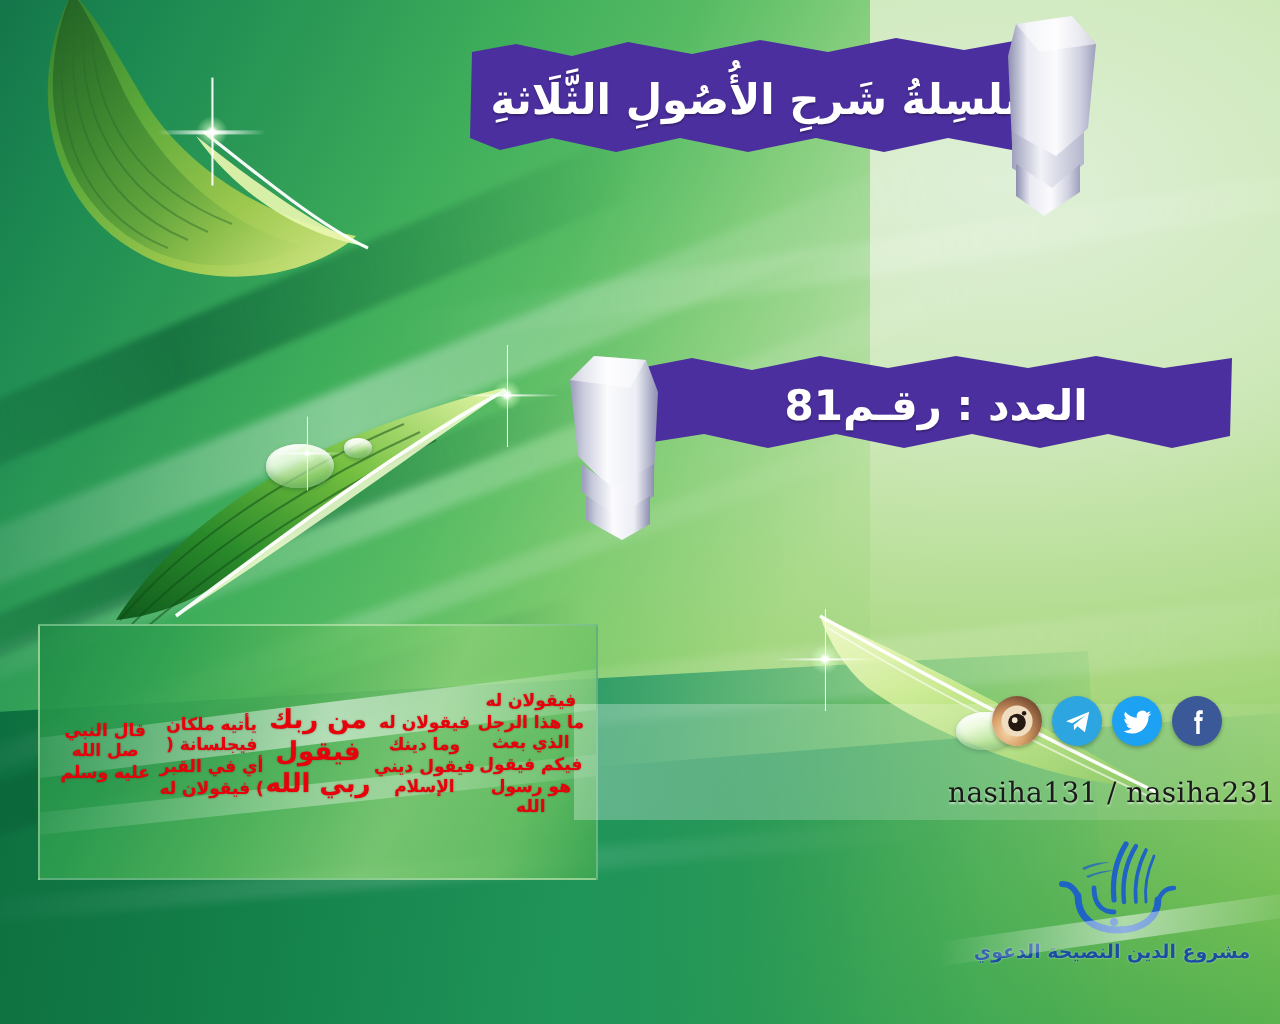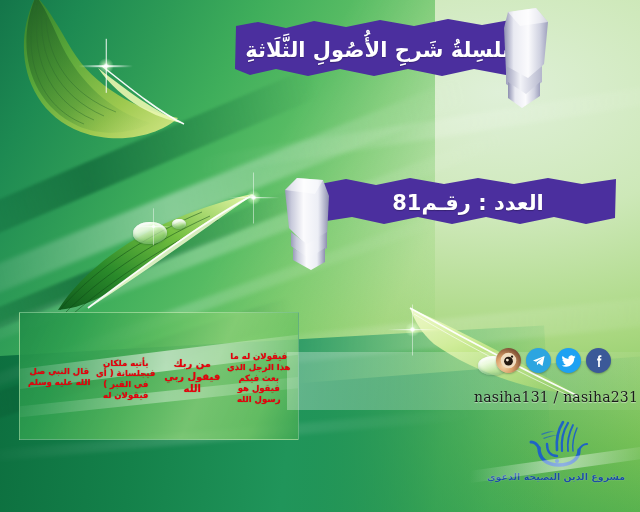--- a/index.html
+++ b/index.html
@@ -115,21 +115,21 @@
   }
   .hadith-line{
     position:relative; z-index:2;
     color:#e8000b; direction:rtl; text-align:center; width:100%;
     font-family:"DejaVu Sans","Liberation Sans",sans-serif;
     font-weight:700; line-height:1.25;
     text-shadow:0 0 1px rgba(120,0,0,.5);
   }
   .hl-0{ font-size:8.5px; margin-top:2px; }
   .hl-1{ font-size:8.5px; margin-top:7px; }
-  .hl-2{ font-size:10px; margin-top:3px; }
+  .hl-2{ font-size:13px; margin-top:3px; }
   .hl-3{ font-size:8.5px; margin-top:6px; }
   .hl-4{ font-size:8.5px; margin-top:5px; }
   .hl-5{ font-size:8.5px; margin-top:1px; }
 
   
   #social-row{
     position:absolute; left:496px; top:348px;
     display:flex; align-items:center; gap:5px;
   }
   .social-icon{
@@ -325,20 +325,21 @@
       <path d="M42 4 L 16 2 L 4 14 L 34 18 Z" fill="#ffffff" opacity=".5"></path>
     </svg>
   </div>
 
   <div id="hadith-box">
     <div class="sheen"></div>
     <div class="sheen2"></div>
     <div class="hadith-line hl-0">قال النبي صل الله عليه وسلم</div>
     <div class="hadith-line hl-1">يأتيه ملكان فيجلسانة ( أي في القبر ) فيقولان له</div>
     <div class="hadith-line hl-2">من ربك فيقول ربي الله</div>
+    <div class="hadith-line hl-3">فيقولان له وما دينك فيقول ديني الإسلام</div>
     <div class="hadith-line hl-4">فيقولان له ما هذا الرجل الذي بعث فيكم فيقول هو رسول الله</div>
   </div>
 
   <div id="handle-plate"></div>
 
   <div id="social-row">
     <div class="social-icon ig" title="Instagram">
       <svg width="17" height="17" viewBox="0 0 24 24">
         <circle cx="12" cy="12" r="11" fill="#f0ddc0"></circle>
         <circle cx="12" cy="13" r="6.2" fill="#241a12"></circle>

